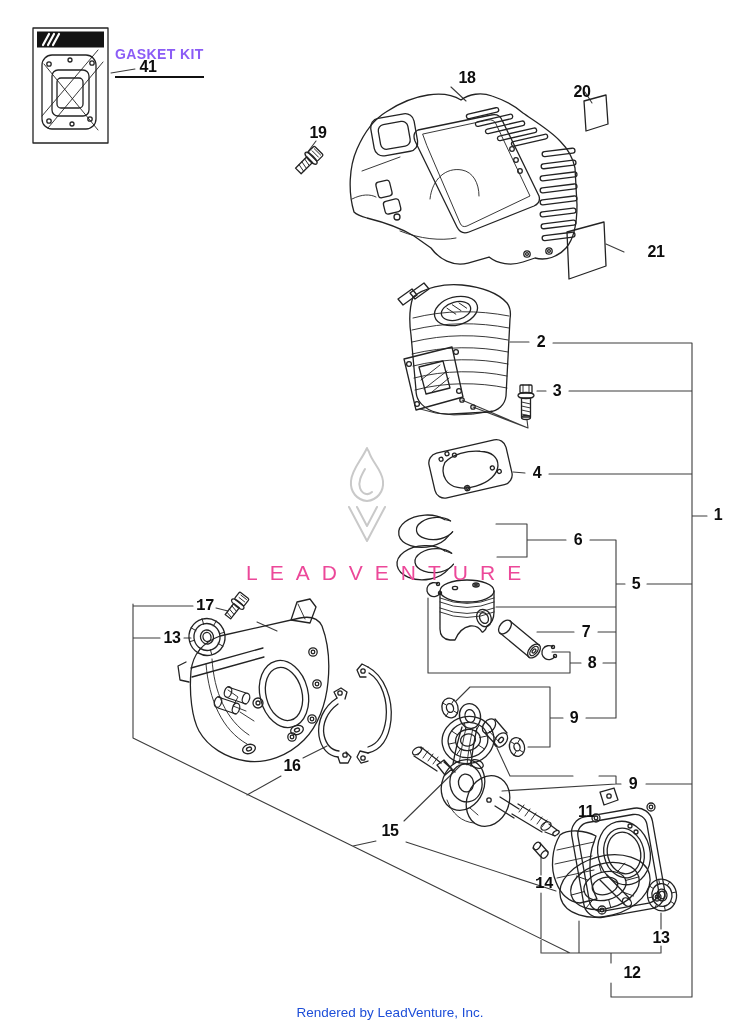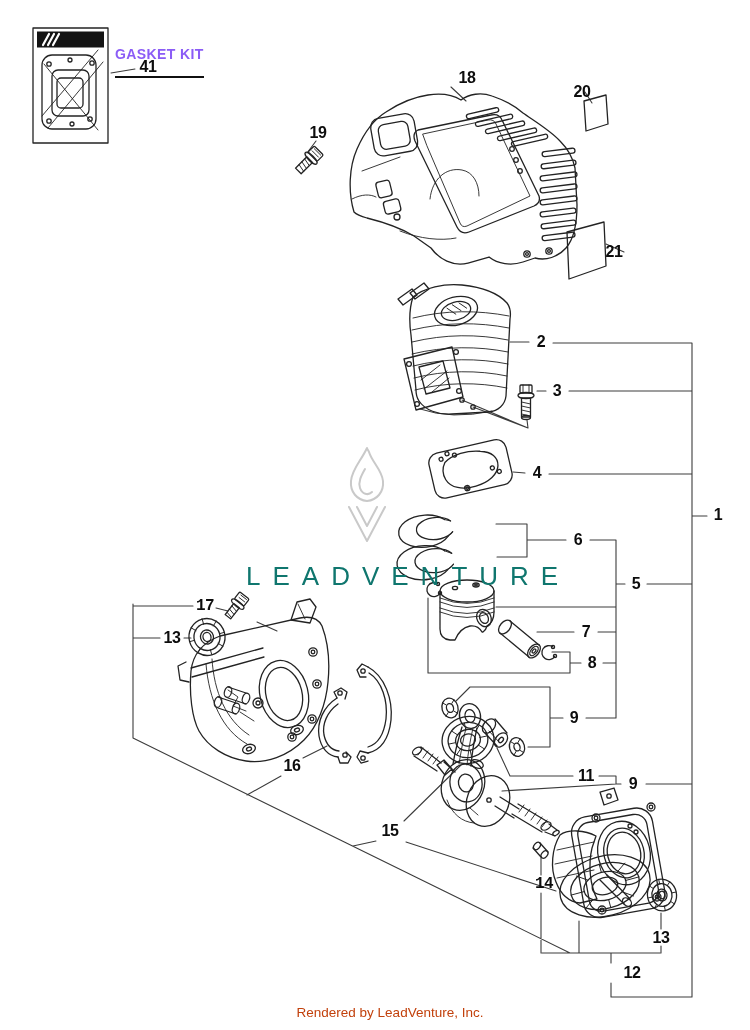--- a/index.html
+++ b/index.html
@@ -10,24 +10,24 @@
   .art .lead{stroke:#3c3c3c;stroke-width:1.1;}
   .art .thin{stroke-width:.9;}
   .art .fillb{fill:#141414;stroke:none;}
   .art .wht{stroke:#fff;stroke-width:2.2;}
   .art .wm{stroke:#c9c9c9;stroke-width:2;}
   .art text{stroke:none;}
   .callout{position:absolute;transform:translate(-50%,-50%);font-weight:bold;font-size:16px;
            color:#0d0d0d;line-height:1;letter-spacing:-.5px;}
   .gasket-kit-title{position:absolute;left:115px;top:46px;font-weight:bold;font-size:14px;
            color:#8b5cf6;border-bottom:2px solid #101010;padding-bottom:14px;letter-spacing:.4px;}
-  .watermark-text{position:absolute;left:246px;top:561px;font-size:26px;letter-spacing:12px;
-           color:#0f766e;}
+  .watermark-text{position:absolute;left:246px;top:561px;font-size:21px;letter-spacing:12px;
+           color:#ec4899;}
   .footer{position:absolute;left:390px;top:1005px;transform:translateX(-50%);
-           font-size:13.5px;color:#c2410c;white-space:nowrap;}
+           font-size:13.5px;color:#1d4ed8;white-space:nowrap;}
 </style>
 </head>
 <body>
 
 <div class="canvas">
 
 <svg class="art" width="750" height="1030" viewBox="0 0 750 1030">
 
   <g>
     <path class="lead" d="M135,69 L111,73
@@ -420,34 +420,34 @@
 </svg>
 
 <div class="gasket-kit-title">GASKET KIT</div>
 <div class="watermark-text">LEADVENTURE</div>
 <div class="footer">Rendered by LeadVenture, Inc.</div>
 <div id="callout-layer">
       <div class="callout" style="left: 148px; top: 67px;">41</div>
       <div class="callout" style="left: 455px; top: 78px; margin-left: 12px;">18</div>
       <div class="callout" style="left: 318px; top: 133px; text-align: right;">19</div>
       <div class="callout" style="left: 582px; top: 92px;">20</div>
-      <div class="callout" style="left: 614px; top: 252px;">21</div>
+      <div class="callout" style="left: 656px; top: 252px;">21</div>
       <div class="callout" style="left: 541px; top: 342px;">2</div>
       <div class="callout" style="left: 557px; top: 391px;">3</div>
       <div class="callout" style="left: 537px; top: 473px;">4</div>
       <div class="callout" style="left: 718px; top: 515px;">1</div>
       <div class="callout" style="left: 578px; top: 540px;">6</div>
       <div class="callout" style="left: 636px; top: 584px;">5</div>
       <div class="callout" style="left: 586px; top: 632px;">7</div>
       <div class="callout" style="left: 592px; top: 663px;">8</div>
       <div class="callout" style="left: 574px; top: 718px;">9</div>
       <div class="callout" style="left: 205px; top: 606px; font-family: Liberation Mono, monospace;">17</div>
       <div class="callout" style="left: 172px; top: 638px;">13</div>
       <div class="callout" style="left: 292px; top: 766px;">16</div>
-      <div class="callout" style="left: 586px; top: 776px;">11</div>
+      <div class="callout" style="left: 586px; top: 812px;">11</div>
       <div class="callout" style="left: 633px; top: 784px;">9</div>
       <div class="callout" style="left: 390px; top: 831px;">15</div>
       <div class="callout" style="left: 544px; top: 884px; font-family: Liberation Mono, monospace;">14</div>
       <div class="callout" style="left: 661px; top: 938px;">13</div>
       <div class="callout" style="left: 632px; top: 973px;">12</div>
     </div>
 
 </div>
 
 </body></html>

